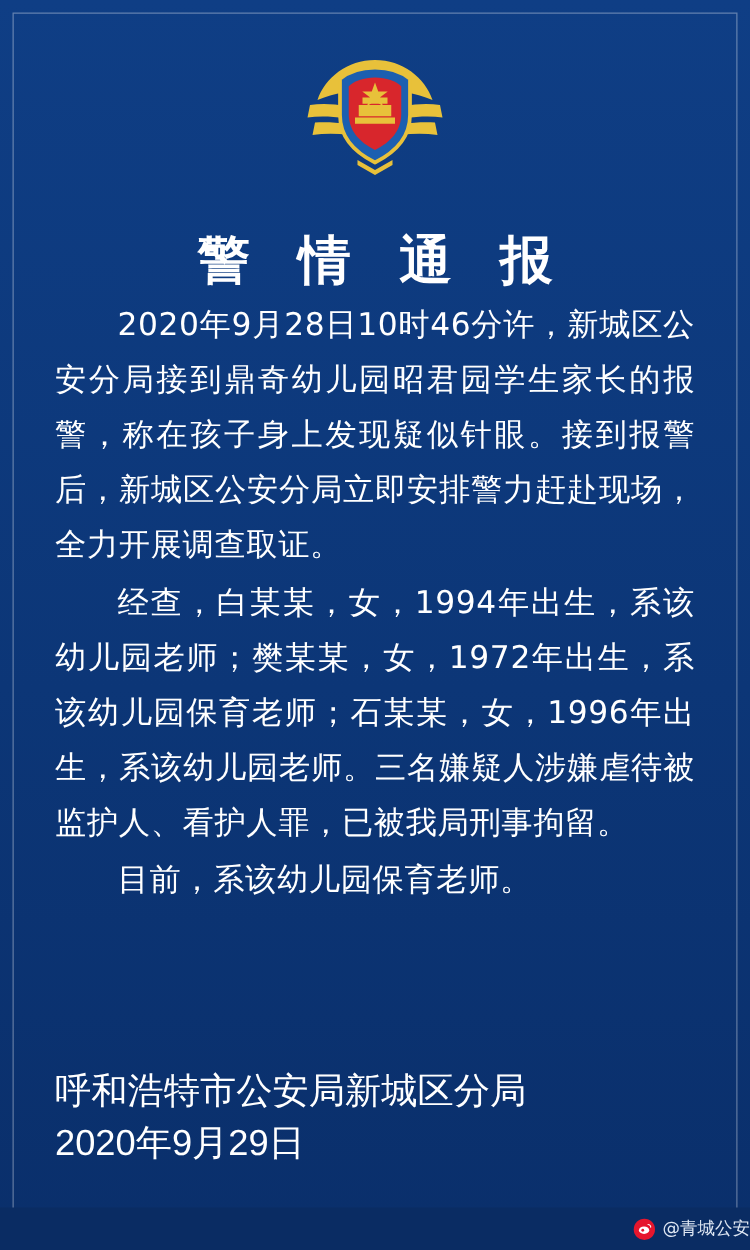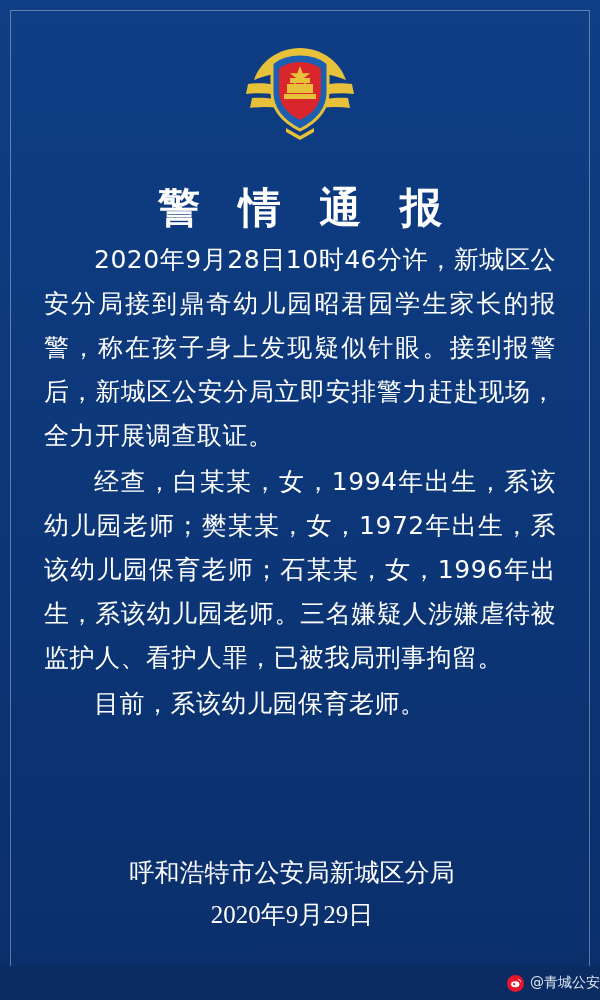--- a/index.html
+++ b/index.html
@@ -73,24 +73,24 @@
     text-align: justify;
     text-justify: inter-ideograph;
     text-indent: 2em;
   }
   .signature {
     position: absolute;
     left: 44px;
     width: 512px;
     top: 852px;
     color: #ffffff;
-    font-size: 25px;
+    font-size: 29px;
     line-height: 42px;
-    text-align: center;
-    font-family: Liberation Serif, serif;
+    text-align: left;
+    font-family: Liberation Sans, sans-serif;
   }
   .sig-line {
     display: block;
     padding-right: 16px;
   }
   .footer {
     position: absolute;
     left: 0;
     bottom: 0;
     width: 100%;

